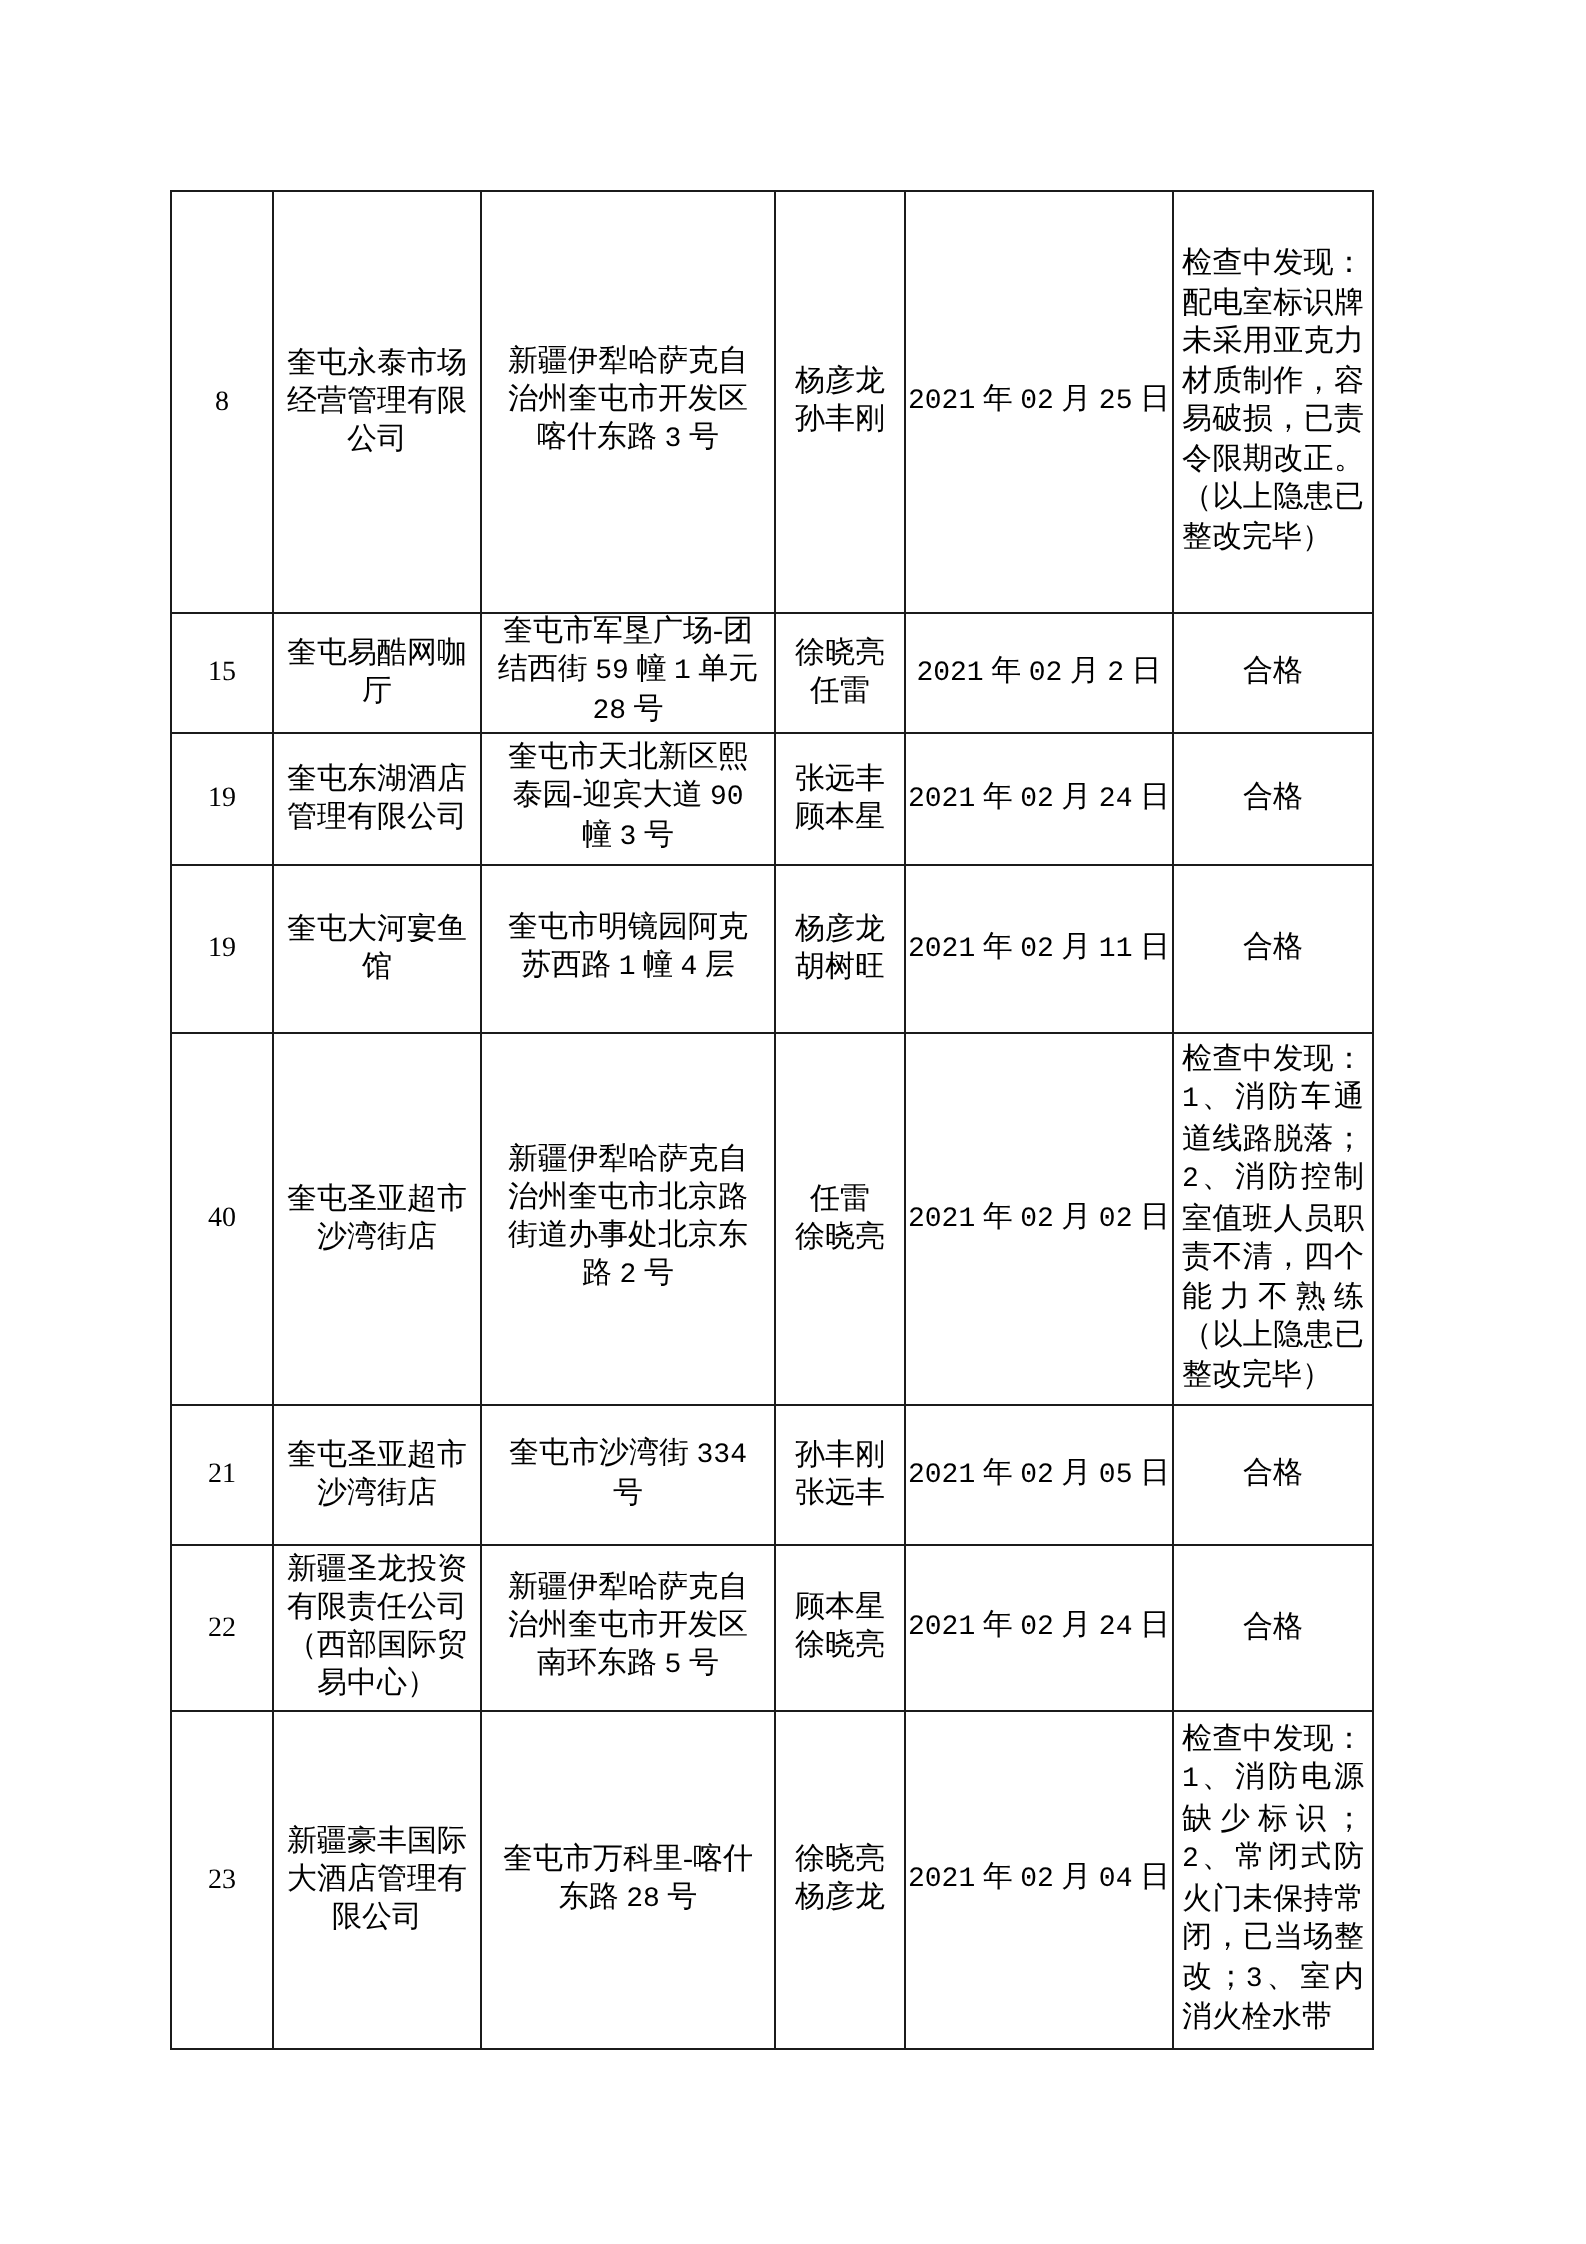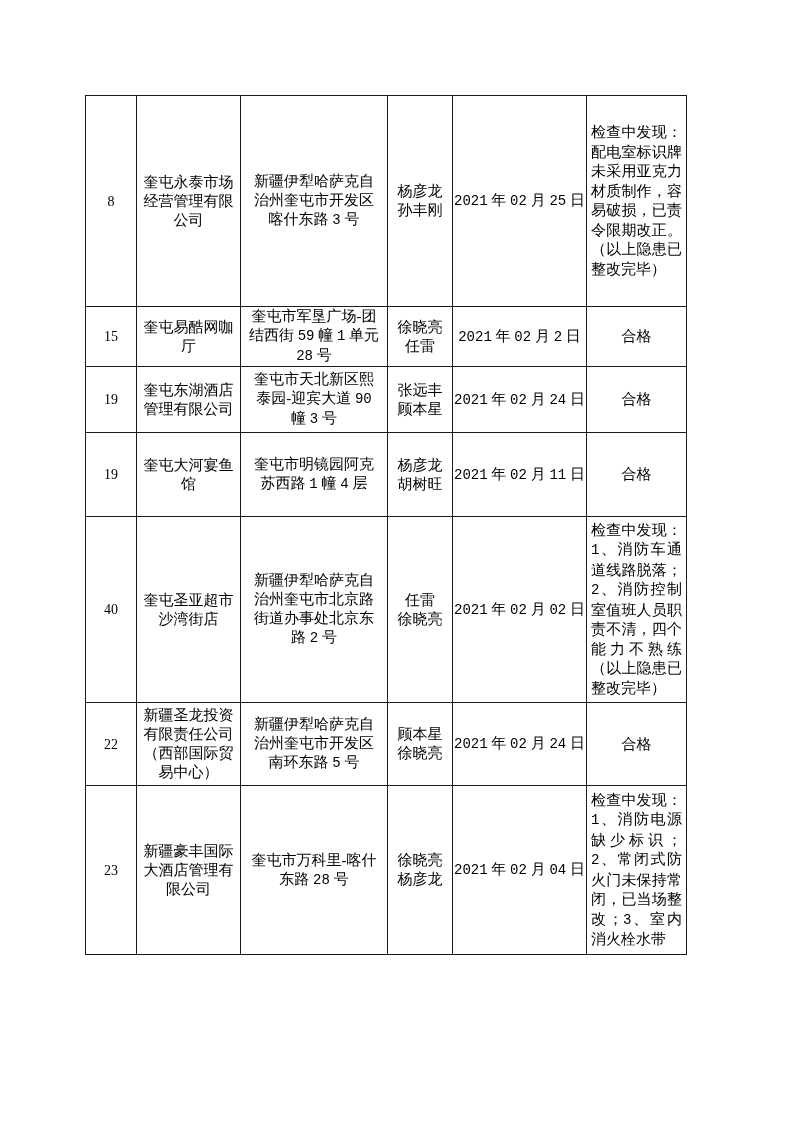--- a/index.html
+++ b/index.html
@@ -127,20 +127,31 @@
         <td class="num">40</td>
         <td>奎屯圣亚超市沙湾街店</td>
         <td>新疆伊犁哈萨克自治州奎屯市北京路街道办事处北京东路 <span class="digits">2</span> 号</td>
         <td class="insp">
           <div class="insp-name">任雷</div>
           <div class="insp-name">徐晓亮</div>
         </td>
         <td class="date"><span class="digits">2021</span> 年 <span class="digits">02</span> 月 <span class="digits">02</span> 日</td>
         <td class="result long">检查中发现：<span class="digits">1</span>、消防车通道线路脱落；<span class="digits">2</span>、消防控制室值班人员职责不清，四个能力不熟练（以上隐患已整改完毕）</td>
       </tr>
+      <tr class="r21">
+        <td class="num">21</td>
+        <td>奎屯圣亚超市沙湾街店</td>
+        <td>奎屯市沙湾街 <span class="digits">334</span> 号</td>
+        <td class="insp">
+          <div class="insp-name">孙丰刚</div>
+          <div class="insp-name">张远丰</div>
+        </td>
+        <td class="date"><span class="digits">2021</span> 年 <span class="digits">02</span> 月 <span class="digits">05</span> 日</td>
+        <td class="result">合格</td>
+      </tr>
       <tr class="r22">
         <td class="num">22</td>
         <td>新疆圣龙投资有限责任公司（西部国际贸易中心）</td>
         <td>新疆伊犁哈萨克自治州奎屯市开发区南环东路 <span class="digits">5</span> 号</td>
         <td class="insp">
           <div class="insp-name">顾本星</div>
           <div class="insp-name">徐晓亮</div>
         </td>
         <td class="date"><span class="digits">2021</span> 年 <span class="digits">02</span> 月 <span class="digits">24</span> 日</td>
         <td class="result">合格</td>

